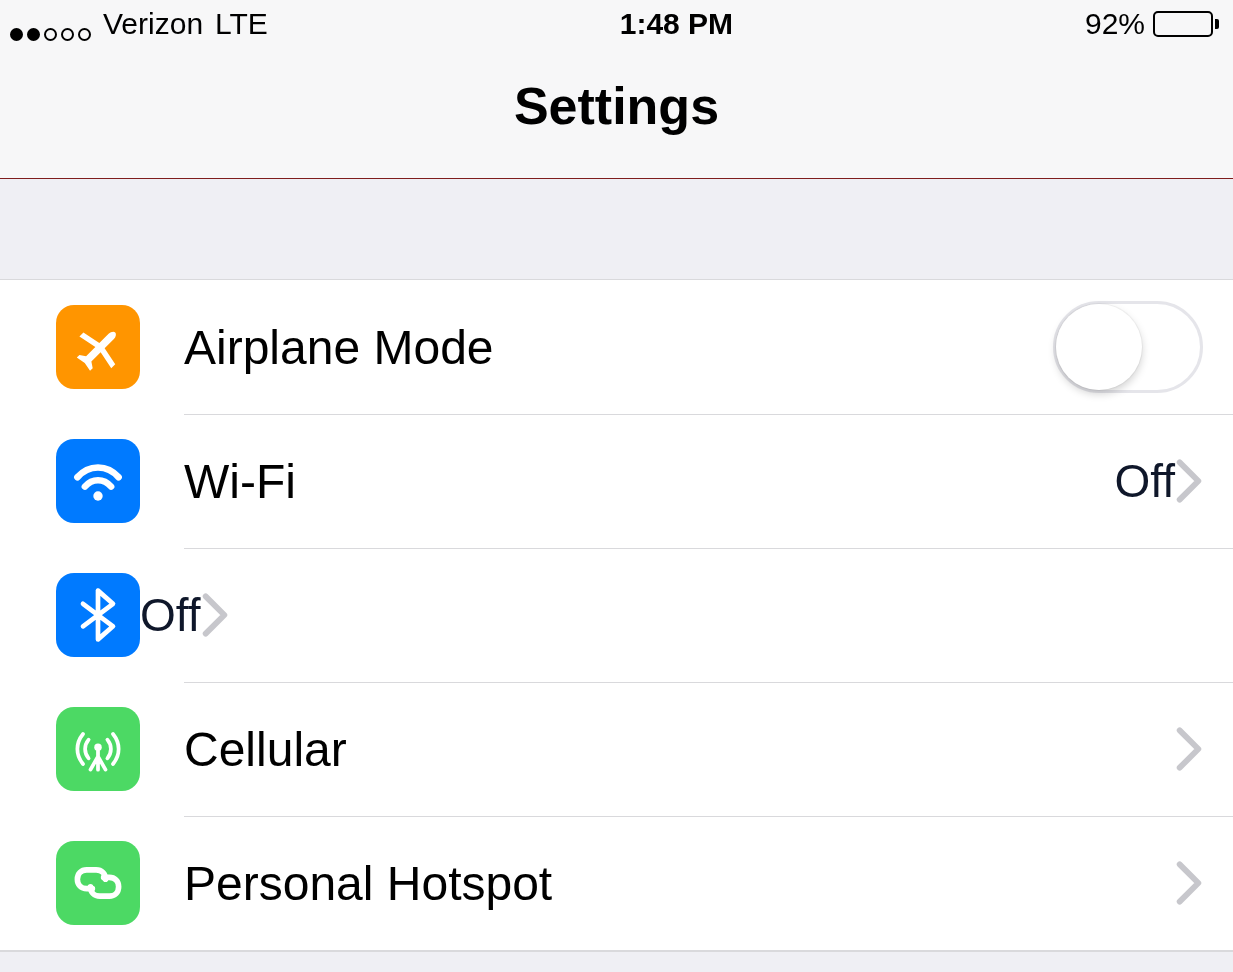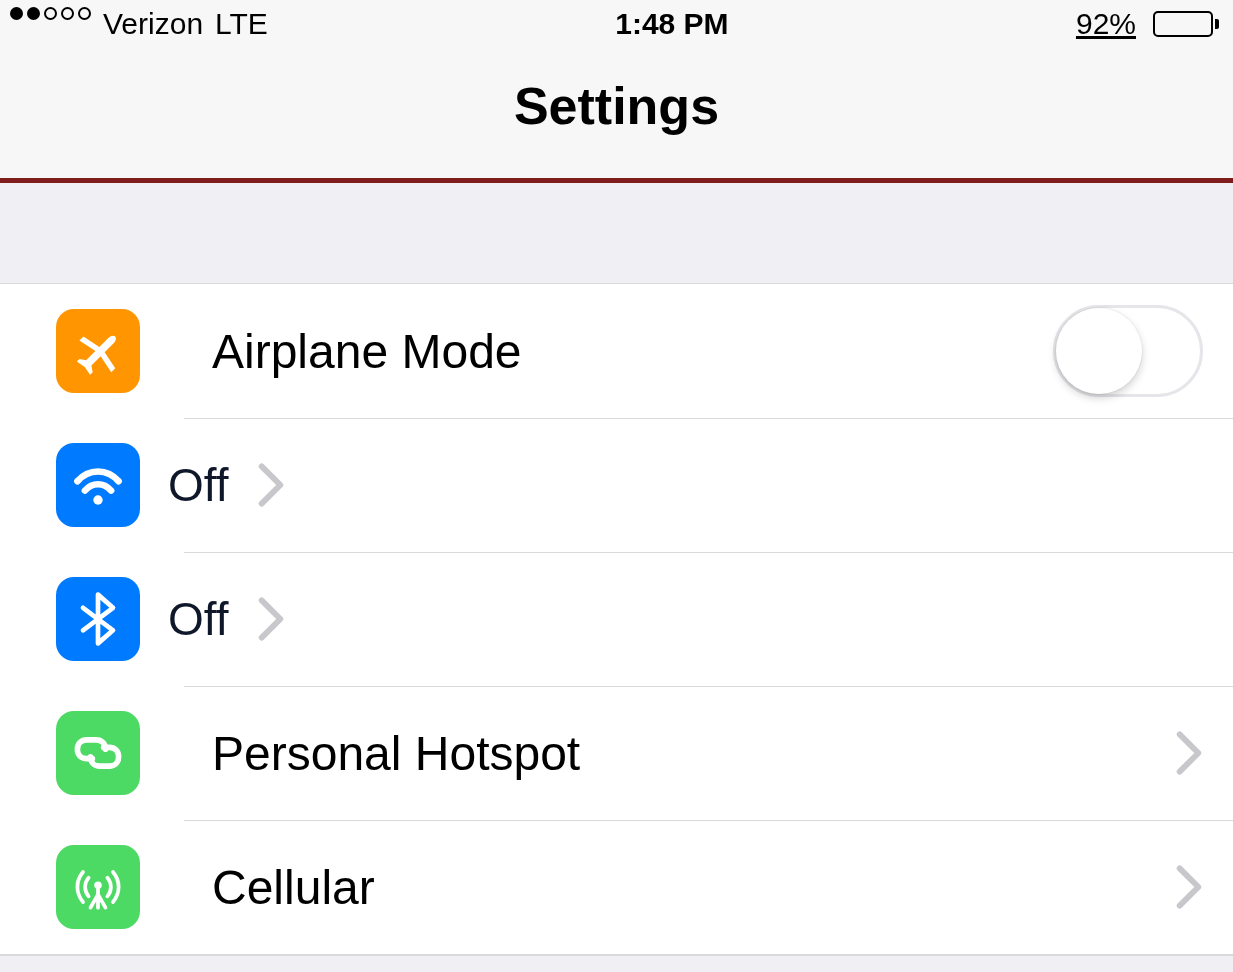--- a/index.html
+++ b/index.html
@@ -17,21 +17,21 @@
     display: flex;
     align-items: center;
     justify-content: space-between;
     height: 48px;
     padding: 0 14px 0 10px;
     background: #f7f7f8;
     font-size: 30px;
   }
   .status-left {
     display: flex;
-    align-items: flex-start;
+    align-items: flex-end;
     gap: 12px;
   }
   .signal-dots {
     display: flex;
     align-items: center;
     gap: 4px;
   }
   .signal-dots .dot {
     width: 13px;
     height: 13px;
@@ -40,22 +40,21 @@
   }
   .signal-dots .dot.fill { background: #000; }
   .carrier, .network, .clock, .battery-pct {
     font-size: 30px;
     font-weight: 400;
   }
   .status-center { font-weight: 600; }
   .status-right {
     display: flex;
     align-items: center;
-    gap: 17px;
-    text-decoration: underline;
+    gap: 8px;
   }
   .battery-icon {
     display: inline-flex;
     align-items: center;
   }
   .battery-body {
     width: 60px;
     height: 26px;
     border: 2.5px solid #000;
     border-radius: 5px;
@@ -72,21 +71,21 @@
     width: 4px;
     height: 10px;
     background: #000;
     border-radius: 0 2px 2px 0;
     margin-left: 2px;
   }
 
   
   .nav-bar {
     background: #f7f7f8;
-    border-bottom: 5px solid #7f1d1d;
+    border-bottom: 1px solid #7f1d1d;
     text-align: center;
     padding: 28px 0 42px 0;
   }
   .nav-title {
     font-size: 52px;
     font-weight: 700;
   }
 
   
   .group-gap { height: 100px; }
@@ -95,21 +94,20 @@
     background: #fff;
     border-top: 1px solid #d9d9dc;
     border-bottom: 1px solid #d9d9dc;
   }
   .row {
     display: flex;
     align-items: center;
     min-height: 134px;
     padding: 0 30px 0 56px;
     position: relative;
-    gap: 28px;
   }
   .row + .row::before {
     content: "";
     position: absolute;
     top: 0;
     left: 184px;
     right: 0;
     height: 1px;
     background: #d9d9dc;
   }
@@ -218,50 +216,36 @@
   </div>
 
   <div class="row">
     <span class="row-icon bg-blue">
       <svg viewBox="0 0 64 64">
         <path fill="none" stroke="#fff" stroke-width="7" stroke-linecap="round" d="M10 28c12-14 32-14 44 0"></path>
         <path fill="none" stroke="#fff" stroke-width="7" stroke-linecap="round" d="M18 38c8-9 20-9 28 0"></path>
         <circle cx="32" cy="48" r="5" fill="#fff"></circle>
       </svg>
     </span>
+    <span class="row-label">Wi-Fi</span>
     <span class="row-value">Off</span>
     <span class="chevron">
       <svg viewBox="0 0 24 40">
           <path fill="none" stroke="currentColor" stroke-width="5" stroke-linecap="round" stroke-linejoin="round" d="M4 4l16 16L4 36"></path>
         </svg>
     </span>
   </div>
 
   <div class="row">
     <span class="row-icon bg-blue">
       <svg viewBox="0 0 64 64">
         <path fill="none" stroke="#fff" stroke-width="5" stroke-linejoin="round" stroke-linecap="round" d="M32 6v52l16-14-32-24M32 6l16 14-32 24"></path>
       </svg>
     </span>
     <span class="row-value">Off</span>
-    <span class="chevron">
-      <svg viewBox="0 0 24 40">
-          <path fill="none" stroke="currentColor" stroke-width="5" stroke-linecap="round" stroke-linejoin="round" d="M4 4l16 16L4 36"></path>
-        </svg>
-    </span>
-  </div>
-
-  <div class="row">
-    <span class="row-icon bg-green">
-      <svg viewBox="0 0 64 64">
-        <path fill="none" stroke="#fff" stroke-width="6" stroke-linecap="round" d="M26 38h-6c-6 0-10-4-10-10s4-10 10-10h10c6 0 10 4 10 10"></path>
-        <path fill="none" stroke="#fff" stroke-width="6" stroke-linecap="round" d="M38 26h6c6 0 10 4 10 10s-4 10-10 10H34c-6 0-10-4-10-10"></path>
-      </svg>
-    </span>
-    <span class="row-label">Personal Hotspot</span>
     <span class="chevron">
       <svg viewBox="0 0 24 40">
           <path fill="none" stroke="currentColor" stroke-width="5" stroke-linecap="round" stroke-linejoin="round" d="M4 4l16 16L4 36"></path>
         </svg>
     </span>
   </div>
 
   <div class="row">
     <span class="row-icon bg-green">
       <svg viewBox="0 0 64 64">
@@ -272,15 +256,30 @@
       </svg>
     </span>
     <span class="row-label">Cellular</span>
     <span class="chevron">
       <svg viewBox="0 0 24 40">
           <path fill="none" stroke="currentColor" stroke-width="5" stroke-linecap="round" stroke-linejoin="round" d="M4 4l16 16L4 36"></path>
         </svg>
     </span>
   </div>
 
+  <div class="row">
+    <span class="row-icon bg-green">
+      <svg viewBox="0 0 64 64">
+        <path fill="none" stroke="#fff" stroke-width="6" stroke-linecap="round" d="M26 38h-6c-6 0-10-4-10-10s4-10 10-10h10c6 0 10 4 10 10"></path>
+        <path fill="none" stroke="#fff" stroke-width="6" stroke-linecap="round" d="M38 26h6c6 0 10 4 10 10s-4 10-10 10H34c-6 0-10-4-10-10"></path>
+      </svg>
+    </span>
+    <span class="row-label">Personal Hotspot</span>
+    <span class="chevron">
+      <svg viewBox="0 0 24 40">
+          <path fill="none" stroke="currentColor" stroke-width="5" stroke-linecap="round" stroke-linejoin="round" d="M4 4l16 16L4 36"></path>
+        </svg>
+    </span>
+  </div>
+
 </div>
 
 <div class="bottom-hair"></div>
 
 </body></html>

